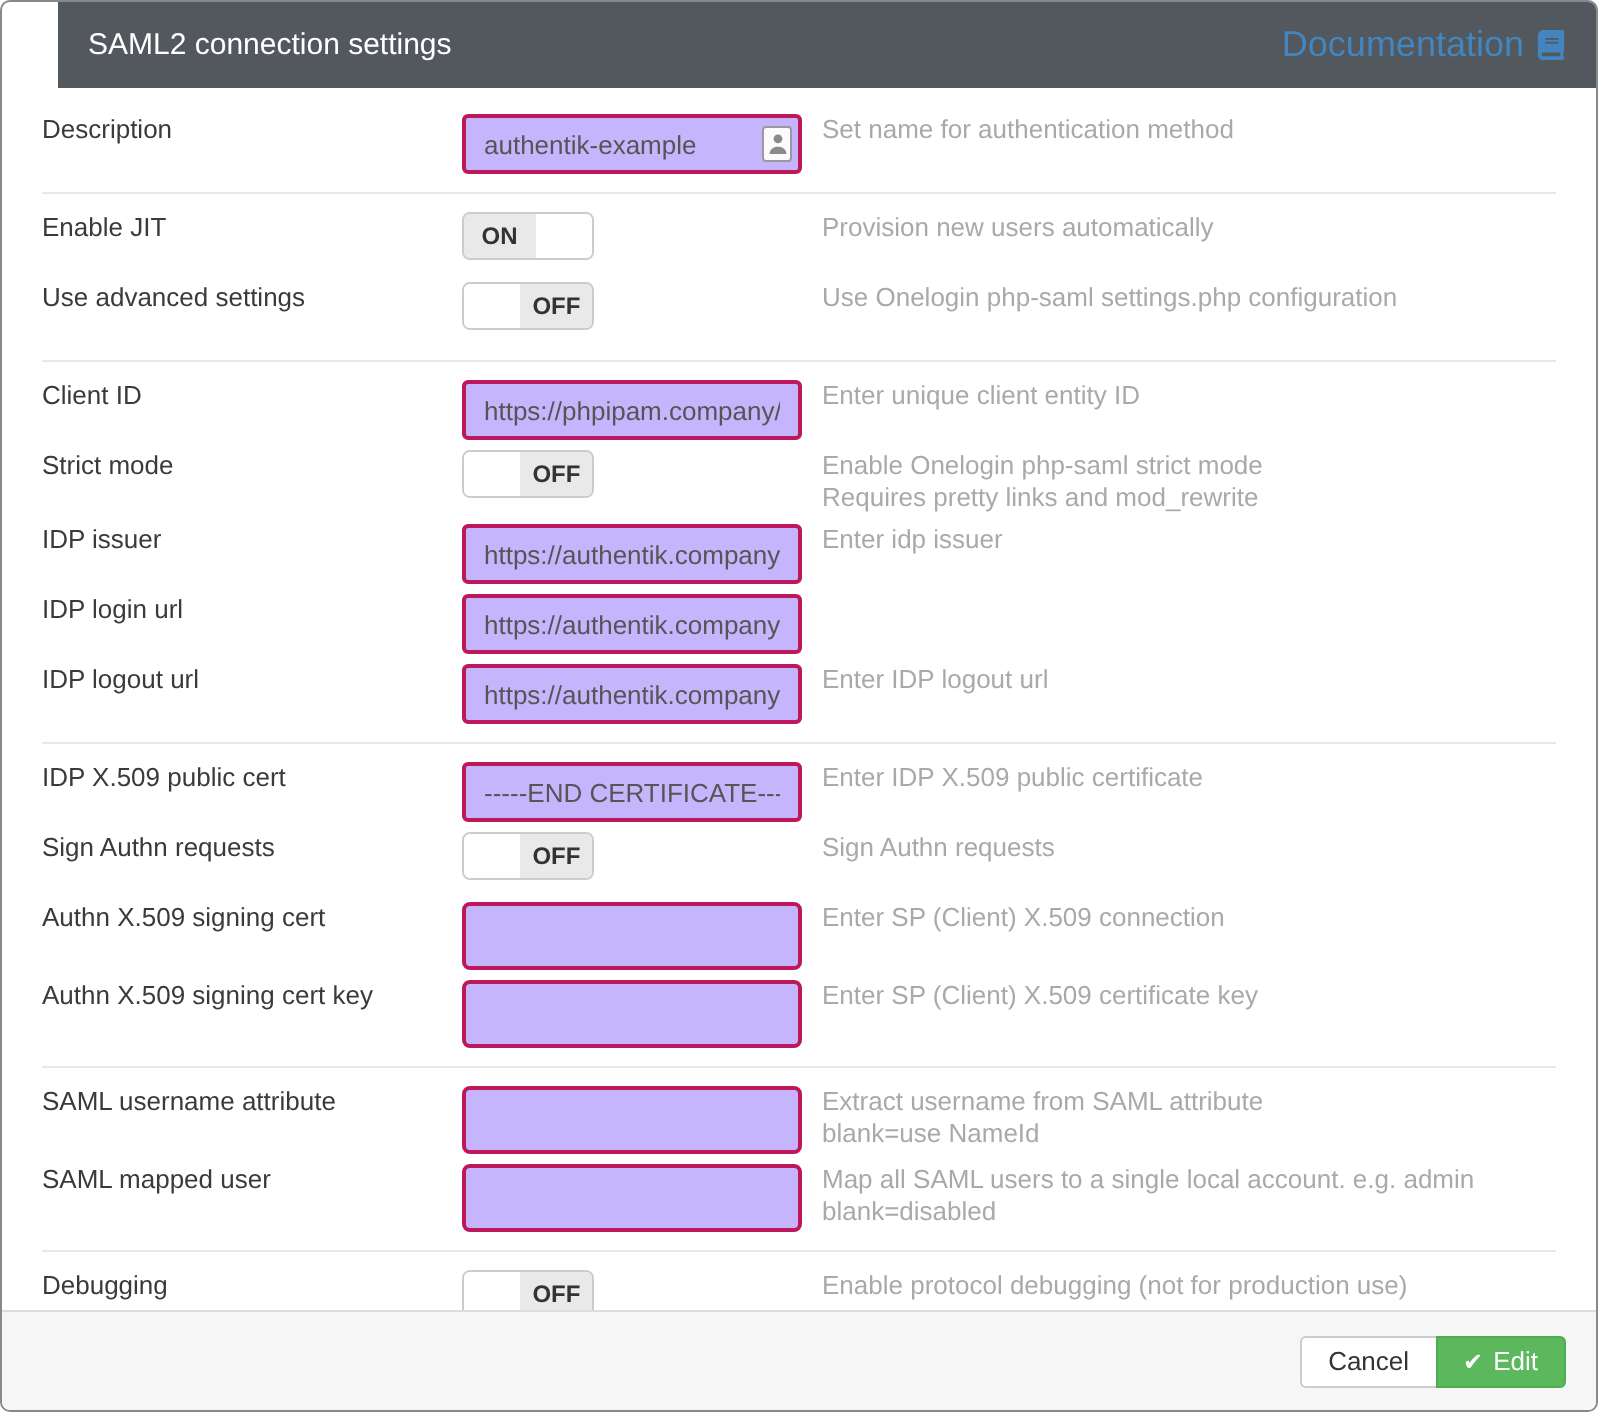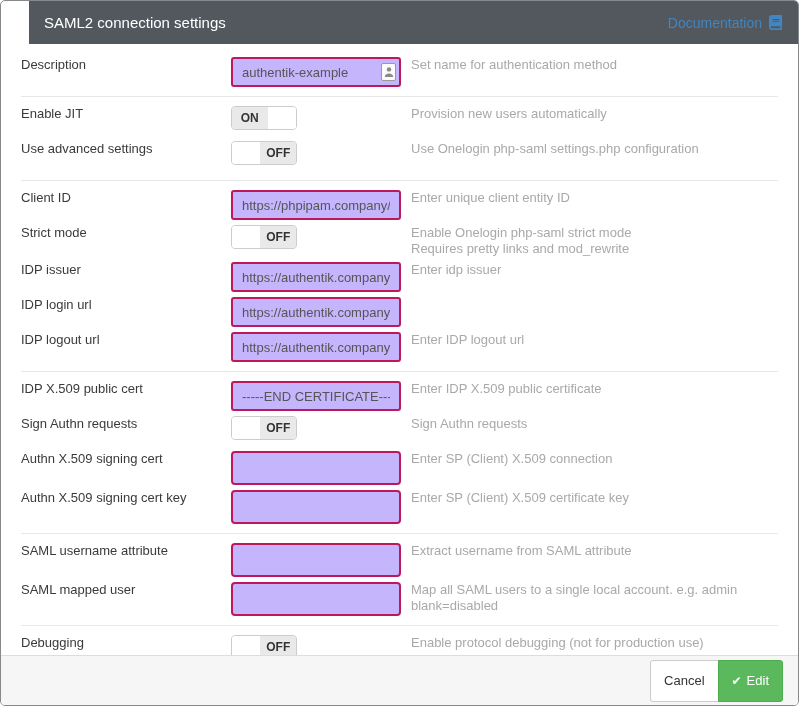--- a/index.html
+++ b/index.html
@@ -15,21 +15,21 @@
   
   .header {
     height:43px; min-height:43px;
     background:#53585e;
     display:flex; align-items:center; justify-content:space-between;
     padding:0 15px;
     margin-left:28px;
   }
   .title { color:#ffffff; font-size:15px; }
   .doc-link {
-    color:#4285bf; font-size:14px; text-decoration:none;
+    color:#4285bf; font-size:18px; text-decoration:none;
     display:flex; align-items:center; gap:6px; cursor:pointer;
   }
   
   .body { flex:1; padding:13px 20px 0 20px; overflow:hidden; }
   .row { display:flex; margin-bottom:5px; min-height:30px; }
   .label-col { width:210px; font-size:13px; color:#3a3a3a; flex:0 0 210px; }
   .ctrl-col  { width:180px; flex:0 0 180px; }
   .help-col  { flex:1; color:#a9a9a9; font-size:13px; line-height:16px; }
   .divider { border:none; border-top:1px solid #e8e8e8; margin:9px 0; }
   
@@ -61,21 +61,21 @@
   }
   .toggle .seg-blank { flex:1; background:#fff; }
   
   .footer {
     height:50px; min-height:50px;
     background:#f6f6f6; border-top:1px solid #dddddd;
     display:flex; align-items:center; justify-content:flex-end;
     padding:0 15px;
   }
   .btn {
-    font-size:13px; height:42px; padding:0 13px;
+    font-size:13px; height:26px; padding:0 13px;
     border:1px solid #ccc; background:#fff; color:#333;
     cursor:pointer; font-family:"Liberation Sans", sans-serif;
   }
   .btn-cancel { border-radius:3px 0 0 3px; }
   .btn-edit {
     background:#5cb85c; border-color:#4cae4c; color:#fff;
     border-radius:0 3px 3px 0; margin-left:-1px;
     display:flex; align-items:center; gap:5px;
   }
   .check-glyph { font-size:12px; }
@@ -233,20 +233,21 @@
         </div>
   </div>
 <div class="divider"></div>
   <div class="row">
     <div class="label-col">SAML username attribute</div>
     <div class="ctrl-col">
           <div class="input-wrap"><input type="text" class="text-input big-input" value="" style=""></div>
         </div>
     <div class="help-col">
           <div>Extract username from SAML attribute</div>
+          <div>blank=use NameId</div>
         </div>
   </div>
 
   <div class="row">
     <div class="label-col">SAML mapped user</div>
     <div class="ctrl-col">
           <div class="input-wrap"><input type="text" class="text-input big-input" value="" style=""></div>
         </div>
     <div class="help-col">
           <div>Map all SAML users to a single local account. e.g. admin</div>

